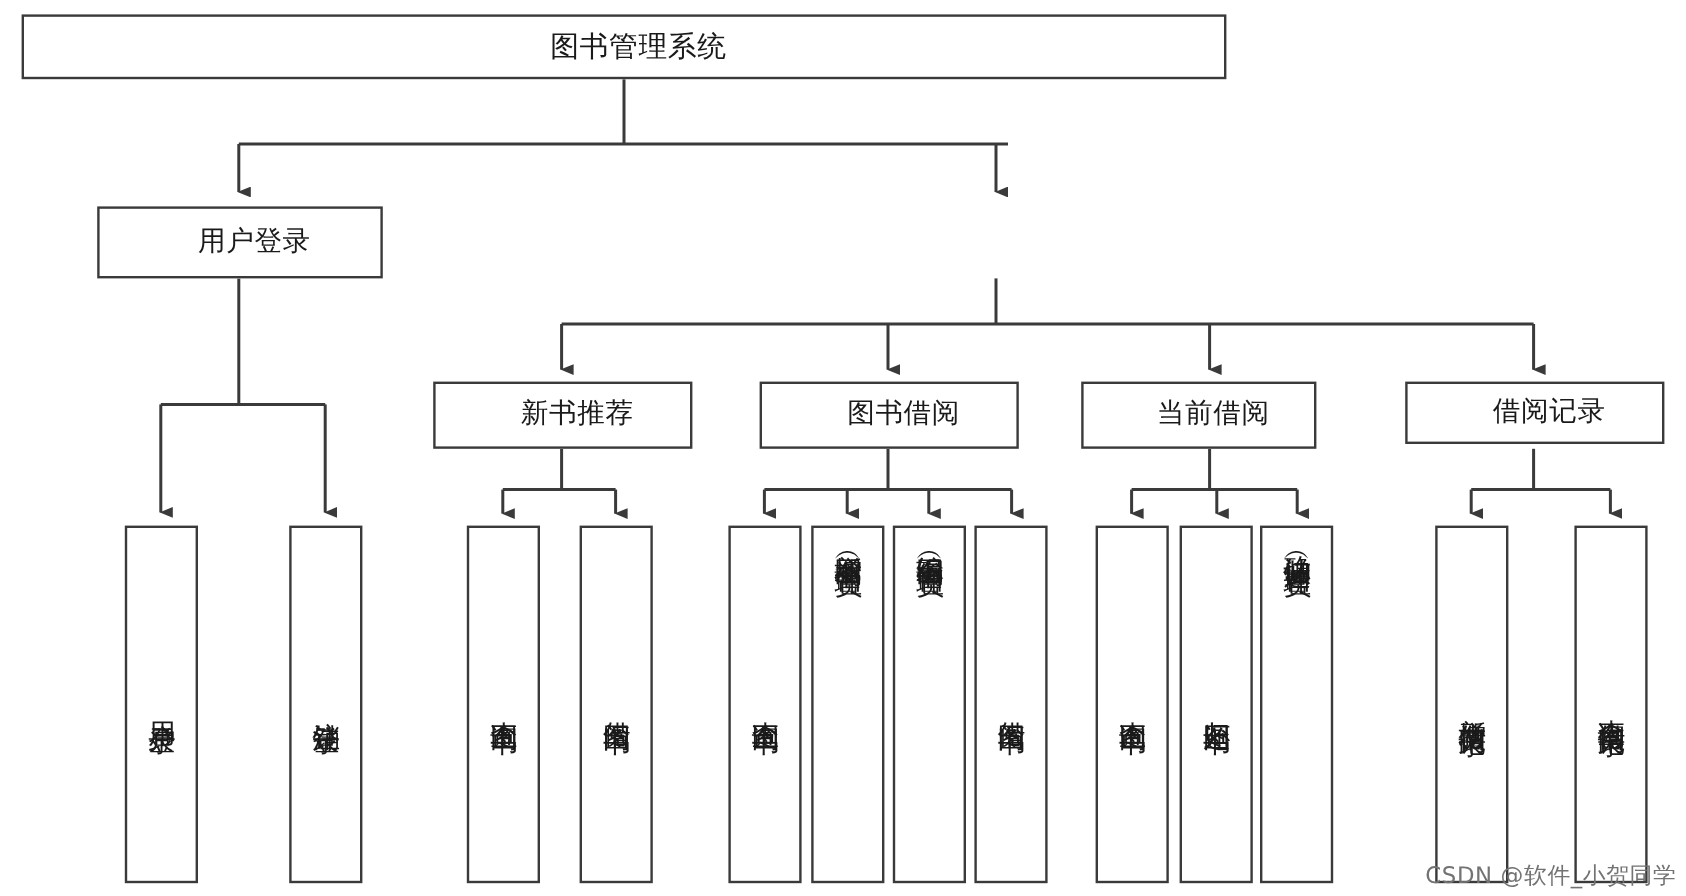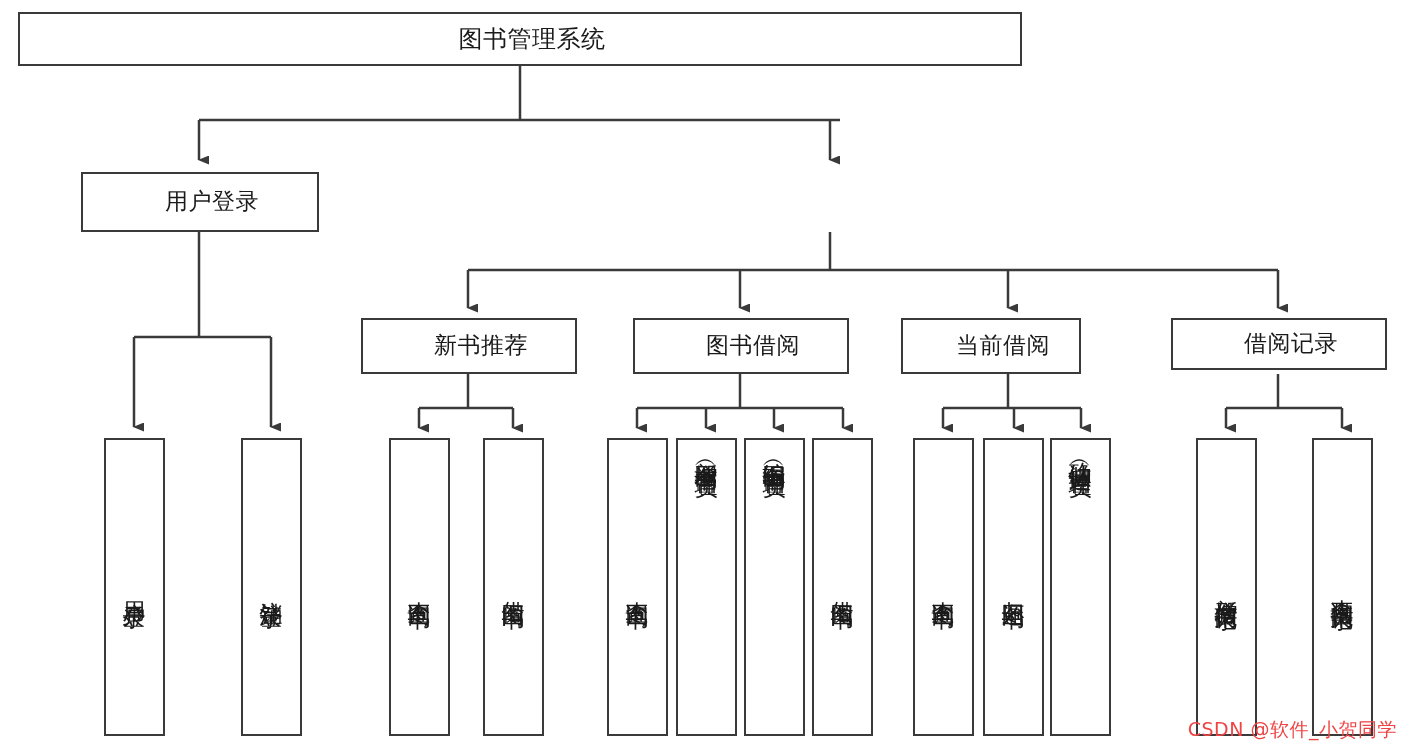--- a/index.html
+++ b/index.html
@@ -65,21 +65,21 @@
     top: 0;
     width: 1405px;
     height: 747px;
     pointer-events: none;
   }
   .watermark {
     position: absolute;
     right: 8px;
     bottom: 4px;
     font-size: 19px;
-    color: #ef4444;
+    color: #737373;
     letter-spacing: 0.5px;
     white-space: nowrap;
     margin-top: 20px;
   }
 </style>
 </head>
 <body>
 
 <div id="canvas">
 
@@ -140,21 +140,21 @@
   <div class="node node-h" style="left:81px; top:172px; width:238px; height:60px;">
     <span>用户登录</span>
   </div>
 
   <div class="node node-h" style="left:361px; top:318px; width:216px; height:56px;">
     <span>新书推荐</span>
   </div>
   <div class="node node-h" style="left:633px; top:318px; width:216px; height:56px;">
     <span>图书借阅</span>
   </div>
-  <div class="node node-h" style="left:901px; top:318px; width:180px; height:56px;">
+  <div class="node node-h" style="left:901px; top:318px; width:196px; height:56px;">
     <span>当前借阅</span>
   </div>
   <div class="node node-h" style="left:1171px; top:318px; width:216px; height:52px;">
     <span>借阅记录</span>
   </div>
 
   <div class="node leaf center-v" style="left:104px; top:438px; width:61px; height:298px;">
     <span class="vtext">用户登录</span>
   </div>
   <div class="node leaf center-v" style="left:241px; top:438px; width:61px; height:298px;">

